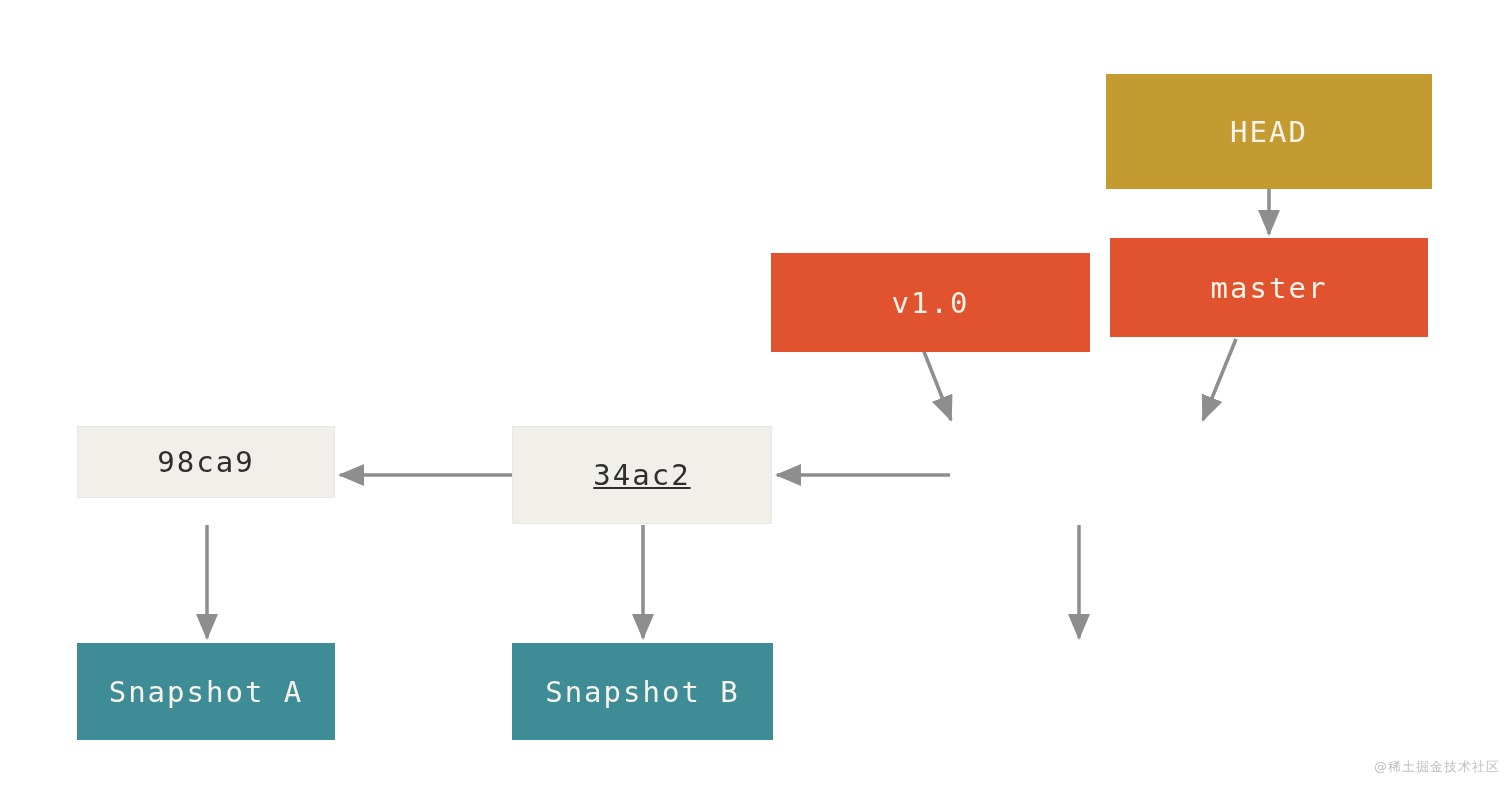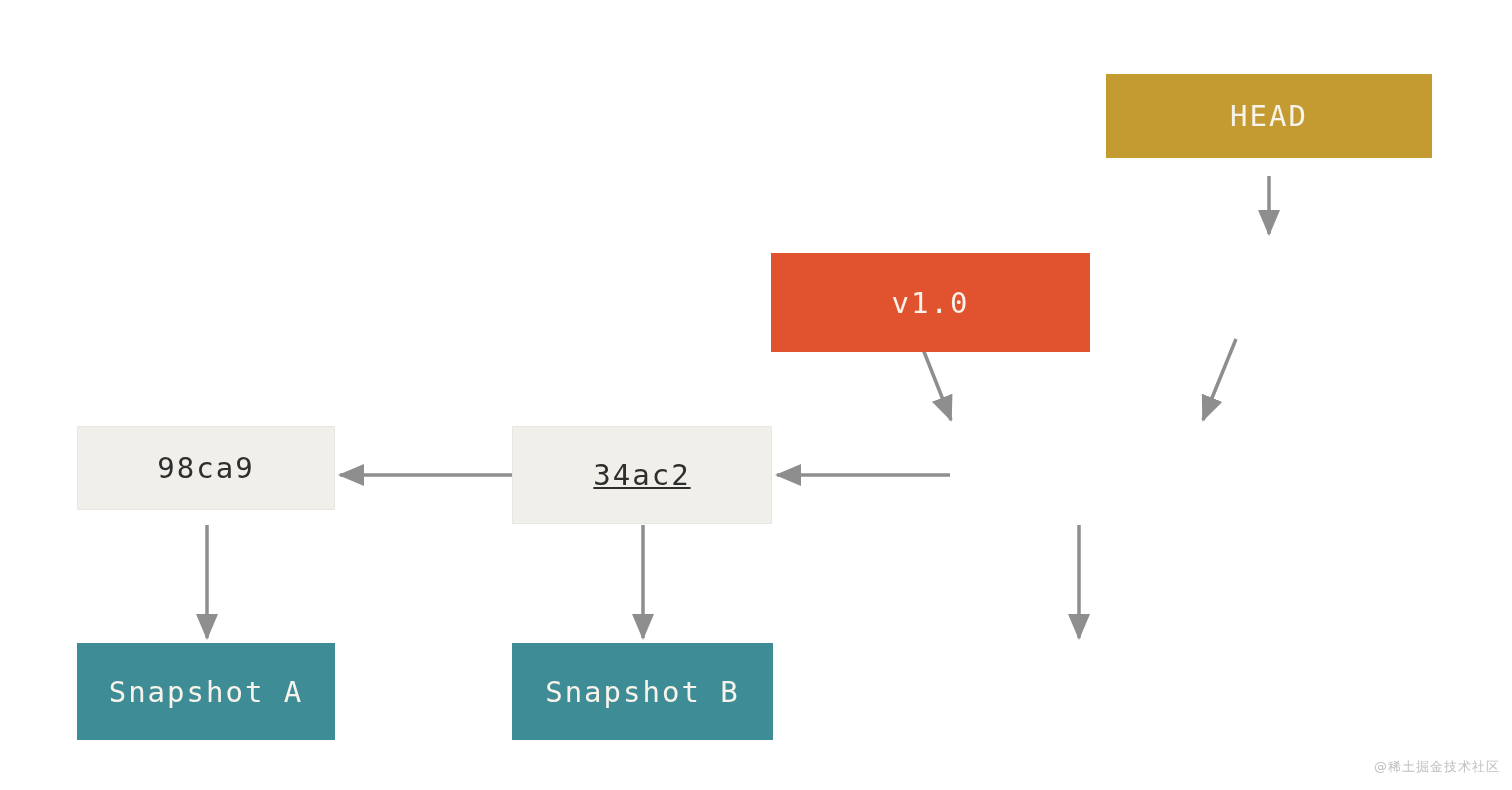--- a/index.html
+++ b/index.html
@@ -29,24 +29,24 @@
     z-index:2;
     box-sizing:border-box;
     user-select:none;
   }
   .node.head{background:var(--head-fill);color:var(--light-text);}
   .node.ref{background:var(--ref-fill);color:var(--light-text);}
   .node.commit{background:var(--commit-fill);color:var(--dark-text);border:1px solid rgba(0,0,0,0.03);}
   .node.snapshot{background:var(--snapshot-fill);color:var(--light-text);}
 
   
-  .n-head   {left:1106px;top:74px; width:326px;height:84px;}
+  .n-head   {left:1106px;top:74px; width:326px;height:115px;}
   .n-v1     {left:771px; top:238px;width:319px;height:99px;margin-top:15px;}
   .n-master {left:1110px;top:238px;width:318px;height:99px;}
-  .n-c1     {left:77px;  top:426px;width:258px;height:84px;}
+  .n-c1     {left:77px;  top:426px;width:258px;height:72px;}
   .n-c2     {left:512px; top:426px;width:260px;height:98px;text-decoration:underline;}
   .n-c3     {left:950px; top:426px;width:258px;height:98px;}
   .n-s1     {left:77px;  top:643px;width:258px;height:97px;}
   .n-s2     {left:512px; top:643px;width:261px;height:97px;}
   .n-s3     {left:950px; top:643px;width:259px;height:97px;}
 
   .edge-line{stroke:var(--arrow);stroke-width:3.5;}
   .arrow-head{fill:var(--arrow);}
 
   .watermark{
@@ -84,20 +84,21 @@
     <line class="edge-line" x1="207" y1="525" x2="207" y2="638" marker-end="url(#ah)"></line>
 
     <line class="edge-line" x1="643" y1="525" x2="643" y2="638" marker-end="url(#ah)"></line>
 
     <line class="edge-line" x1="1079" y1="525" x2="1079" y2="638" marker-end="url(#ah)"></line>
   </svg>
 
   <div class="node head n-head">HEAD</div>
 
   <div class="node ref n-v1">v1.0</div>
+  <div class="node ref n-master">master</div>
 
   <div class="node commit n-c1">98ca9</div>
   <div class="node commit n-c2">34ac2</div>
 
   <div class="node snapshot n-s1">Snapshot A</div>
   <div class="node snapshot n-s2">Snapshot B</div>
 
   <div class="watermark">@稀土掘金技术社区</div>
 </div>
 

